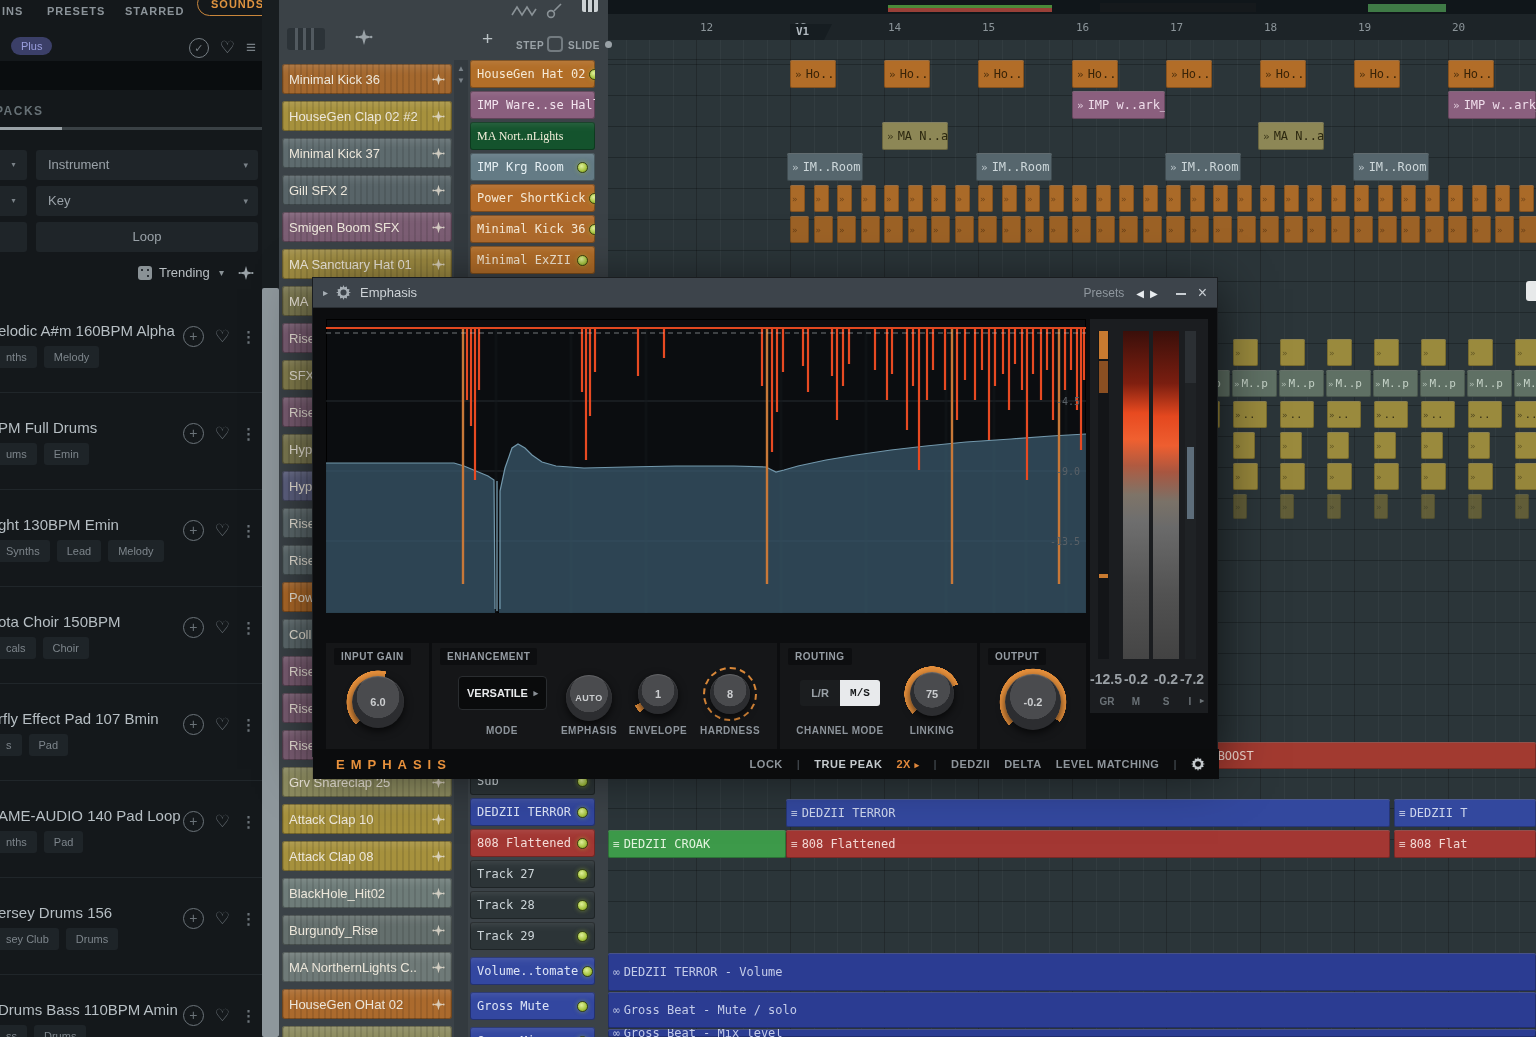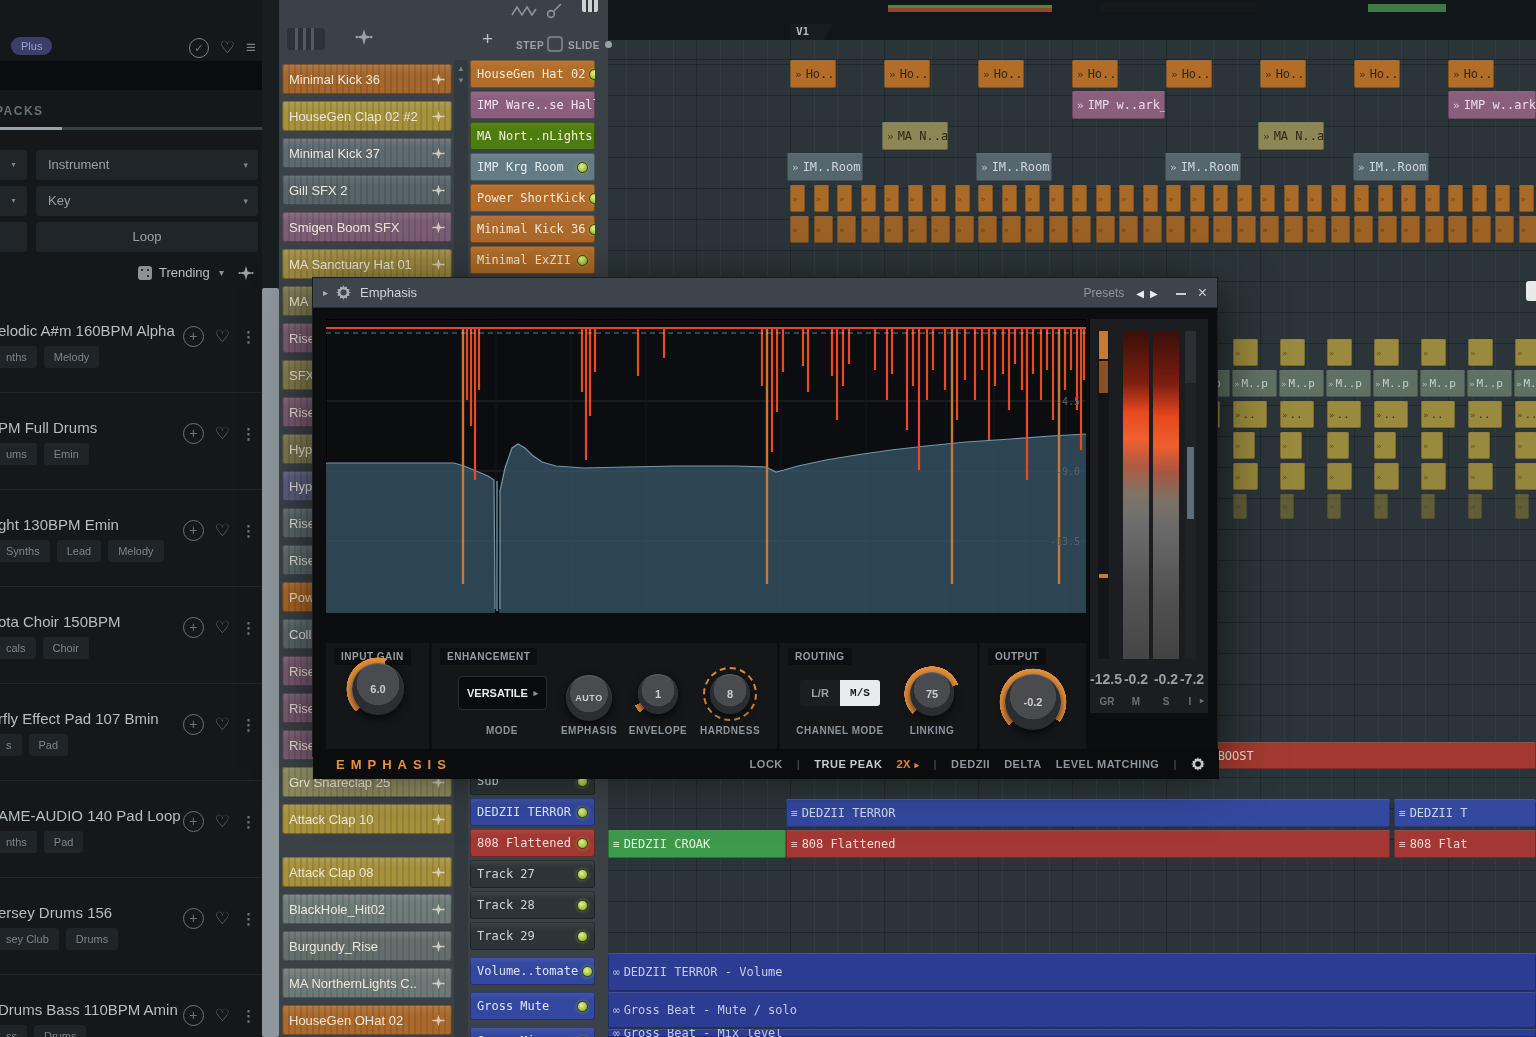--- a/index.html
+++ b/index.html
@@ -160,20 +160,30 @@
   .f-2x{color:#e0883c;} .f-2x .mcaret{color:#e0883c;font-size:9px;}
   .gear-svg{display:block;}
   .sliver{position:absolute;left:1526px;top:281px;width:10px;height:20px;background:#e7e9ea;border-radius:3px 0 0 3px;z-index:45;}
 </style>
 </head>
 <body>
 
 <div class="stage">
 
   <div class="browser">
+    <div class="tabs">
+
+        <span class="tab" style="left: 2px;">INS</span>
+
+        <span class="tab" style="left: 47px;">PRESETS</span>
+
+        <span class="tab" style="left: 125px;">STARRED</span>
+
+        <span class="tab active" style="left: 197px;">SOUNDS</span>
+      </div>
     <span class="plus-badge">Plus</span>
     <div class="b-top-icons">
       <span class="check-circle">✓</span>
       <span class="heart-ic">♡</span>
       <span class="menu-ic">≡</span>
     </div>
     <div class="search-bar"></div>
     <div class="packs">PACKS</div>
     <div class="progress">
         <div class="progress-thumb"></div>
@@ -512,21 +522,21 @@
 
         <div class="s-btn" style="background: rgb(166, 145, 61);">
           <span style="position:relative;z-index:1">Attack Clap 10</span>
           <svg width="13" height="13" viewBox="0 0 16 16" style="position:relative;z-index:1">
             <path d="M8 1l1.6 5.4L15 8l-5.4 1.6L8 15l-1.6-5.4L1 8l5.4-1.6z" fill="#e4ddd0"></path>
             <circle cx="1.6" cy="8" r="1.1" fill="#e4ddd0"></circle>
             <circle cx="14.4" cy="8" r="1.1" fill="#e4ddd0"></circle>
           </svg>
         </div>
 
-        <div class="s-btn" style="background: rgb(166, 145, 61); margin-top: 16px;">
+        <div class="s-btn" style="background: rgb(166, 145, 61);">
           <span style="position:relative;z-index:1">Attack Clap 08</span>
           <svg width="13" height="13" viewBox="0 0 16 16" style="position:relative;z-index:1">
             <path d="M8 1l1.6 5.4L15 8l-5.4 1.6L8 15l-1.6-5.4L1 8l5.4-1.6z" fill="#e4ddd0"></path>
             <circle cx="1.6" cy="8" r="1.1" fill="#e4ddd0"></circle>
             <circle cx="14.4" cy="8" r="1.1" fill="#e4ddd0"></circle>
           </svg>
         </div>
 
         <div class="s-btn" style="background: rgb(110, 124, 121);">
           <span style="position:relative;z-index:1">BlackHole_Hit02</span>
@@ -584,21 +594,21 @@
         <div class="c-btn" style="background: rgb(178, 110, 40); color: rgb(244, 232, 212);">
           <span>HouseGen Hat 02</span>
           <span class="led"></span>
         </div>
 
         <div class="c-btn" style="background: rgb(138, 95, 126); color: rgb(242, 228, 238);">
           <span>IMP Ware..se Hall</span>
 
         </div>
 
-        <div class="c-btn" style="background: #4d7c0f; color: rgb(242, 238, 218);">
+        <div class="c-btn" style="background: #14532d; color: rgb(242, 238, 218); font-family: Liberation Serif, serif;">
           <span>MA Nort..nLights</span>
 
         </div>
 
         <div class="c-btn" style="background: rgb(100, 123, 133); color: rgb(228, 238, 242);">
           <span>IMP Krg Room</span>
           <span class="led"></span>
         </div>
 
         <div class="c-btn" style="background: rgb(178, 106, 40); color: rgb(244, 232, 212);">
@@ -664,20 +674,40 @@
         </div>
       </div>
   </div>
 
   <div class="playlist">
     <div class="pl-strip" style="left:293px;top:5px;width:164px;height:3px;background:#4a8a3a"></div>
     <div class="pl-strip" style="left:293px;top:8px;width:164px;height:4px;background:#994038"></div>
     <div class="pl-strip" style="left:505px;top:3px;width:156px;height:9px;background:#15191c"></div>
     <div class="pl-strip" style="left:773px;top:4px;width:78px;height:8px;background:#3f7a46"></div>
 
+    <div class="timeline">
+
+        <span class="tl-num" style="left: 105px;">12</span>
+
+        <span class="tl-num" style="left: 199px;">13</span>
+
+        <span class="tl-num" style="left: 293px;">14</span>
+
+        <span class="tl-num" style="left: 387px;">15</span>
+
+        <span class="tl-num" style="left: 481px;">16</span>
+
+        <span class="tl-num" style="left: 575px;">17</span>
+
+        <span class="tl-num" style="left: 669px;">18</span>
+
+        <span class="tl-num" style="left: 763px;">19</span>
+
+        <span class="tl-num" style="left: 857px;">20</span>
+      </div>
     <div class="marker">V1</div>
 
     <div class="grid"></div>
 
     <div class="pattern-layer">
         <div class="pclip" style="left: 195px; top: 185px; width: 15px; height: 27px; background: rgb(170, 106, 40); color: rgba(40, 22, 6, 0.6);">
           <span class="pclip-ic">»</span>
         </div>
         <div class="pclip" style="left: 218.5px; top: 185px; width: 15px; height: 27px; background: rgb(170, 106, 40); color: rgba(40, 22, 6, 0.6);">
           <span class="pclip-ic">»</span>
@@ -1440,21 +1470,21 @@
         <span class="mlbl" style="left:17px">GR</span>
         <span class="mlbl" style="left:46px">M</span>
         <span class="mlbl" style="left:76px">S</span>
         <span class="mlbl" style="left:100px">I</span>
         <span class="mlbl" style="left:112px;font-size:8px">▸</span>
       </div>
 
       <div class="controls">
         <div class="section" style="width:103px">
           <span class="sec-tab">INPUT GAIN</span>
-          <div class="kwrap" style="left:19px;top:13px;width:66px;height:66px">
+          <div class="kwrap" style="left:19px;top:26px;width:66px;height:66px">
             <div class="arc" style="--deg:150deg"></div>
             <div class="knob">6.0</div>
           </div>
         </div>
         <div class="section" style="width:345px">
           <span class="sec-tab">ENHANCEMENT</span>
           <div class="mode-box">
             <span>VERSATILE</span>
             <span class="mcaret">▸</span>
           </div>

